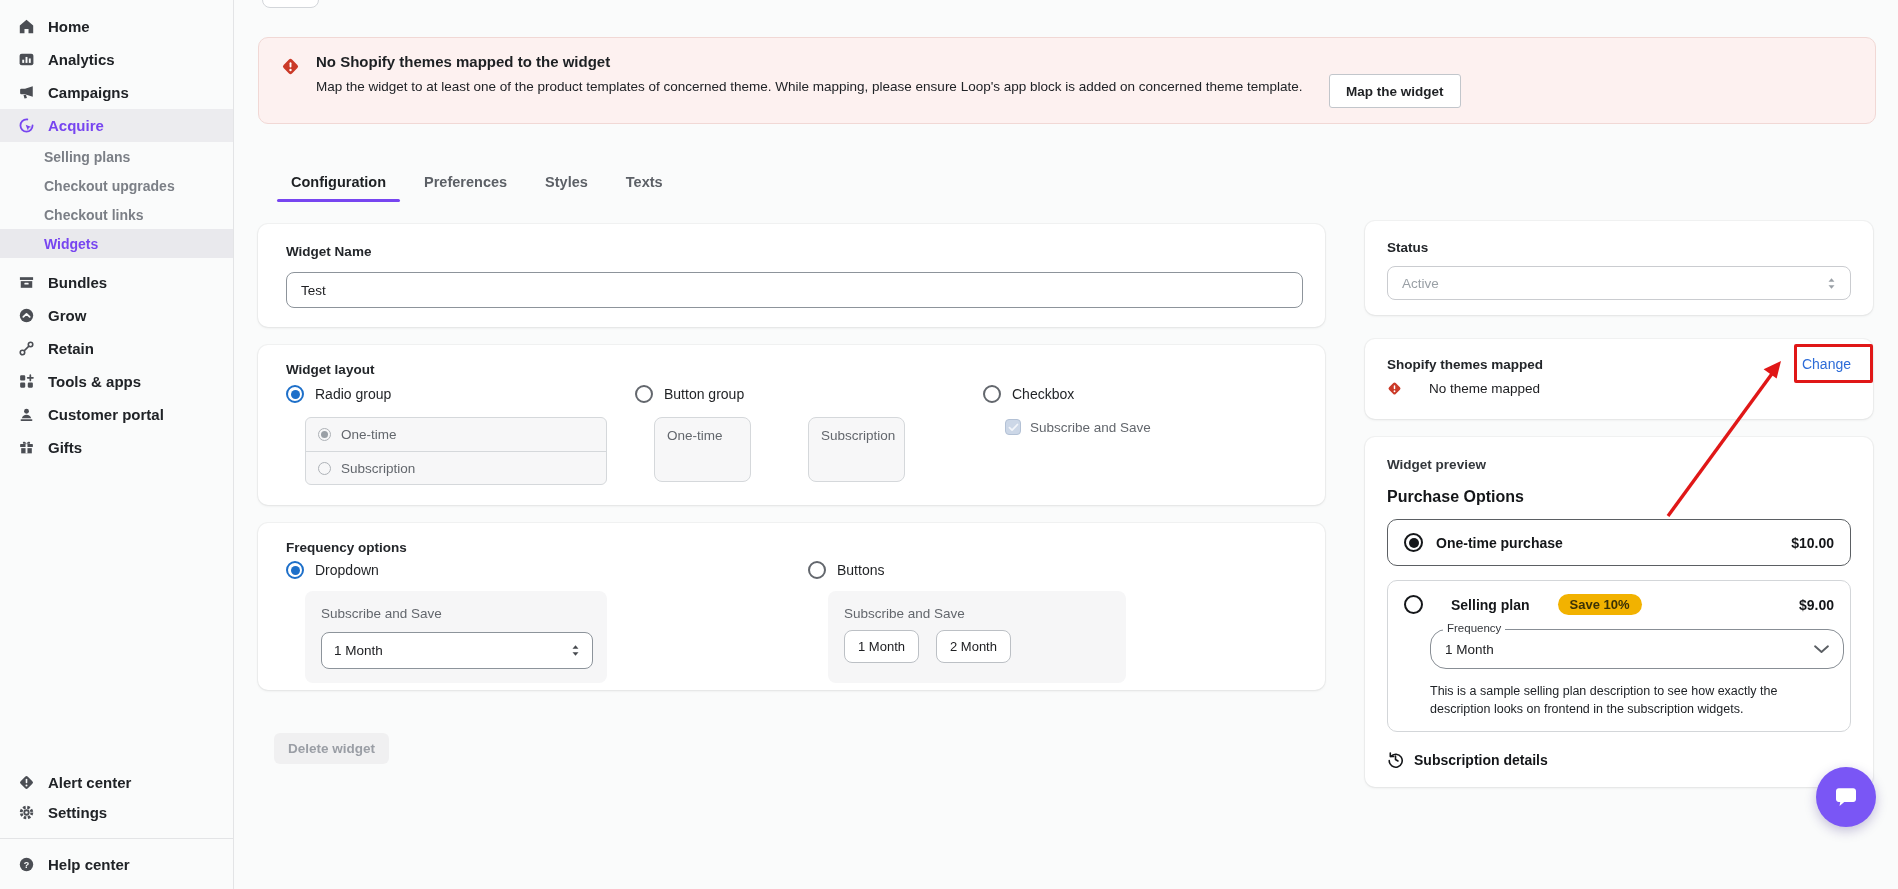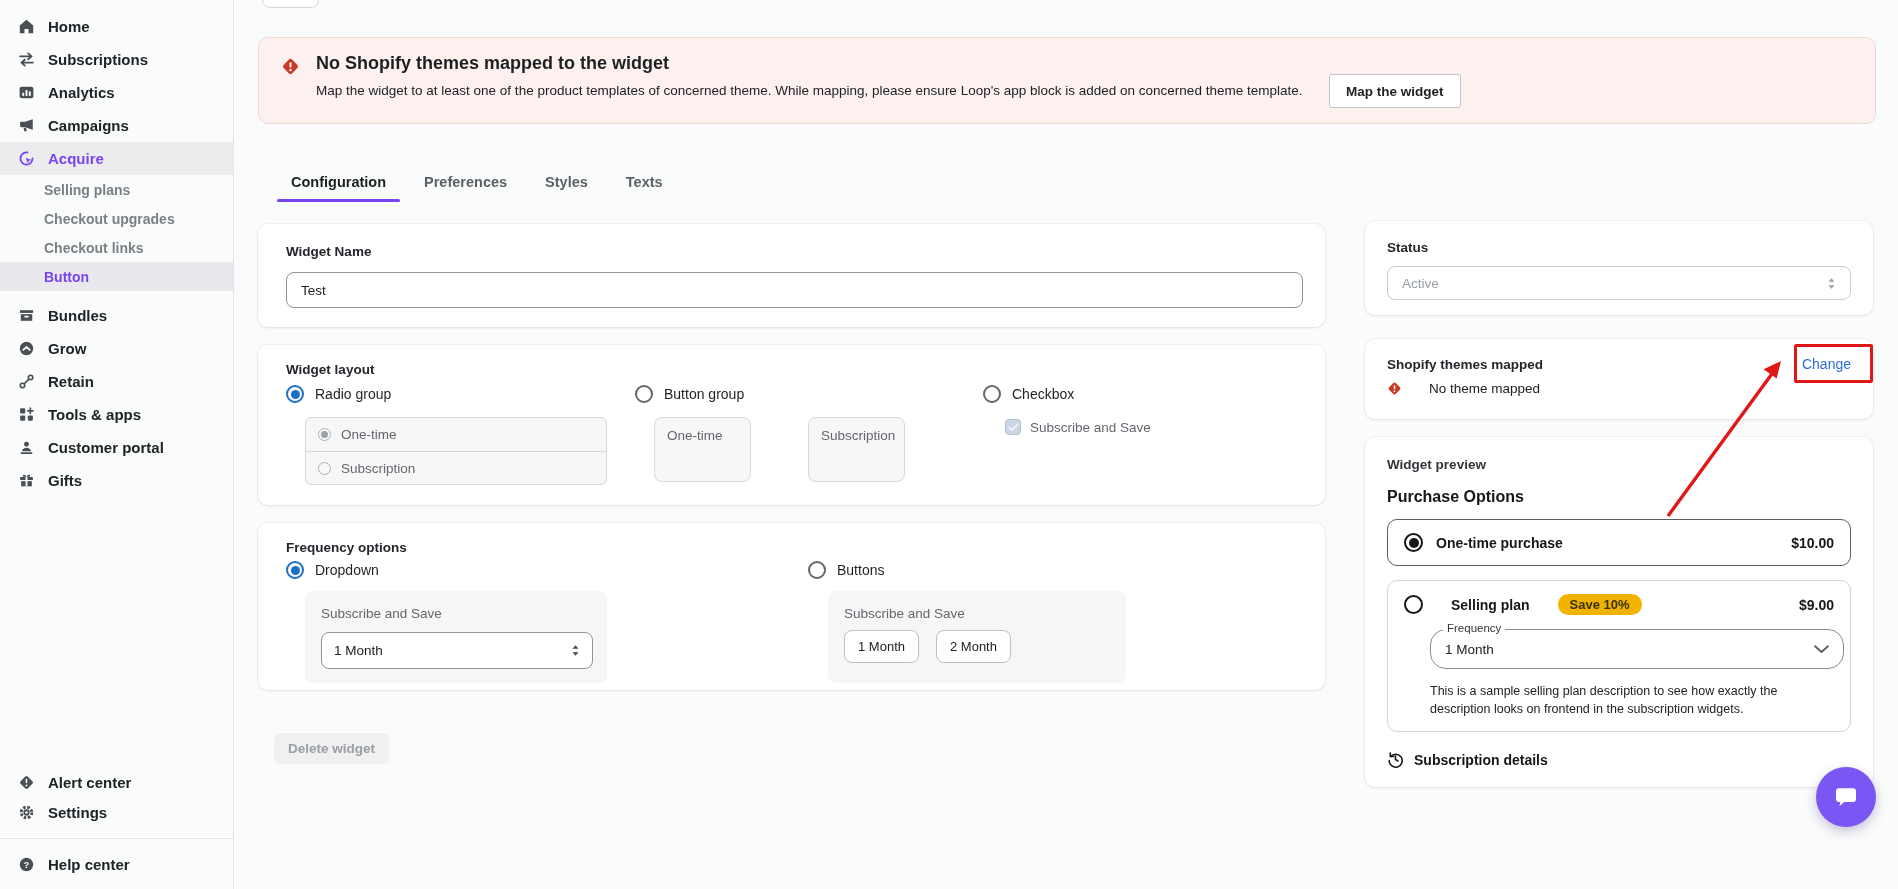--- a/index.html
+++ b/index.html
@@ -24,21 +24,21 @@
   
   .card { position:absolute; background:#fff; border-radius:10px; box-shadow:0 1px 3px rgba(23,24,24,.08), 0 0 0 1px rgba(23,24,24,.035); }
 
   
   .cutoff-btn { position:absolute; left:262px; top:-17px; width:57px; height:25px; background:#fff; border:1px solid #d3d6da; border-radius:8px; }
 
   
   .banner { position:absolute; left:258px; top:37px; width:1618px; height:87px; background:#fdf1f0; border:1px solid #f1d8d5; border-radius:10px; padding:14px 18px 14px 22px; display:flex; align-items:flex-start; }
   .banner .dmd { margin-top:5px; flex:none; }
   .banner-text { margin-left:16px; }
-  .banner-title { font-size:18px; font-weight:700; color:#1d2023; margin-top:1px; }
+  .banner-title { font-size:15px; font-weight:700; color:#1d2023; margin-top:1px; }
   .banner-desc { font-size:13.5px; color:#202327; margin-top:9px; }
   .banner-btn { position:absolute; left:1070px; top:36px; height:34px; padding:0 16px; background:#fff; border:1px solid #c2c6cb; border-radius:3px; font-family:inherit; font-size:13.5px; font-weight:600; color:#1f2124; cursor:pointer; }
 
   
   .tabs { position:absolute; left:277px; top:163px; display:flex; gap:10px; }
   .tab { position:relative; height:37px; display:flex; align-items:center; padding:0 14px; font-size:14.5px; font-weight:600; color:#5c6066; cursor:pointer; }
   .tab.active { color:#1d2023; font-weight:700; }
   .tab.active::after { content:""; position:absolute; left:0; right:0; bottom:-2px; height:3.5px; border-radius:3px; background:#7745f0; }
 
   
@@ -117,29 +117,20 @@
     <div class="nav-item">
       <span class="nicon">
           <svg viewBox="0 0 16 16">
             <path d="M8 1.6 14.3 7v7.3H9.9v-4H6.1v4H1.7V7Z" fill="currentColor"></path>
           </svg>
         </span>
       <span>Home</span>
     </div>
     <div class="nav-item">
       <span class="nicon">
-          <svg viewBox="0 0 16 16" fill="none" stroke="currentColor" stroke-width="1.7" stroke-linecap="round" stroke-linejoin="round">
-            <path d="M2 5h10.6M9.6 2.2 12.8 5 9.6 7.8"></path>
-            <path d="M14 11H3.4m3-2.8L3.2 11l3.2 2.8"></path>
-          </svg>
-        </span>
-      <span>Subscriptions</span>
-    </div>
-    <div class="nav-item">
-      <span class="nicon">
           <svg viewBox="0 0 16 16">
             <rect x="1.5" y="2.5" width="13" height="11" rx="2" fill="currentColor"></rect>
             <rect x="4" y="8.2" width="1.8" height="3" fill="#fafbfb"></rect>
             <rect x="7.1" y="5.6" width="1.8" height="5.6" fill="#fafbfb"></rect>
             <rect x="10.2" y="7" width="1.8" height="4.2" fill="#fafbfb"></rect>
           </svg>
         </span>
       <span>Analytics</span>
     </div>
     <div class="nav-item">
@@ -163,21 +154,21 @@
     <div class="sub-item">
         <span>Selling plans</span>
       </div>
     <div class="sub-item">
         <span>Checkout upgrades</span>
       </div>
     <div class="sub-item">
         <span>Checkout links</span>
       </div>
     <div class="sub-item selected">
-        <span>Button</span>
+        <span>Widgets</span>
       </div>
 
     <div class="nav-item" style="margin-top:8px">
       <span class="nicon">
           <svg viewBox="0 0 16 16">
             <path d="M1.8 3h12.4v2.6H1.8Z" fill="currentColor"></path>
             <path d="M2.6 6.7h10.8V13H2.6Z" fill="currentColor"></path>
             <rect x="6" y="8.3" width="4" height="1.5" rx=".5" fill="#fafbfb"></rect>
           </svg>
         </span>

